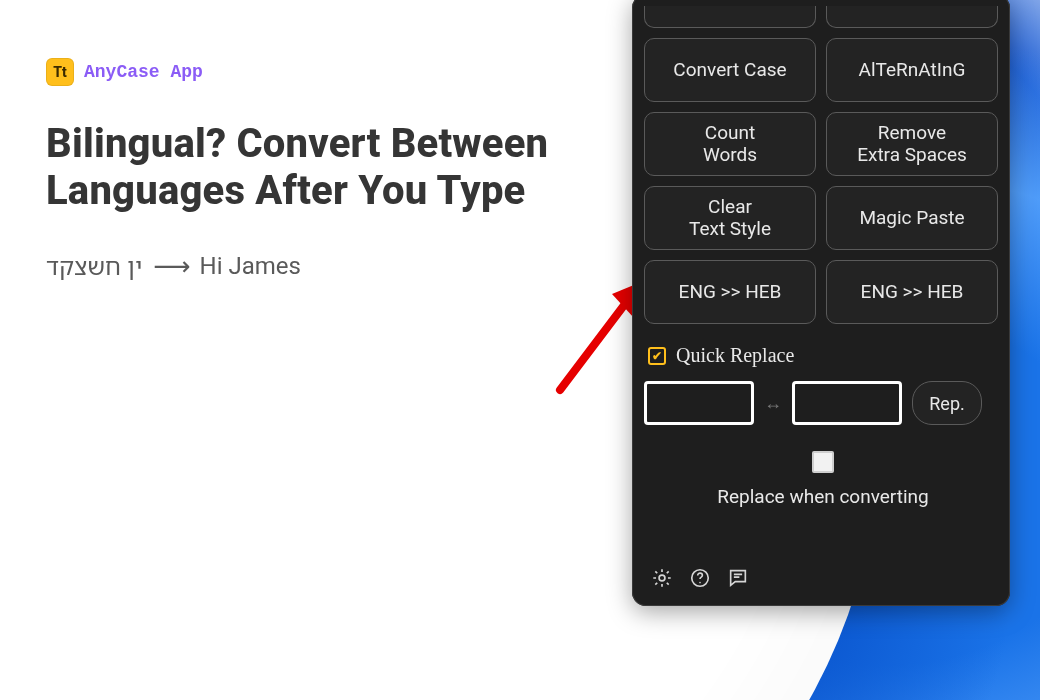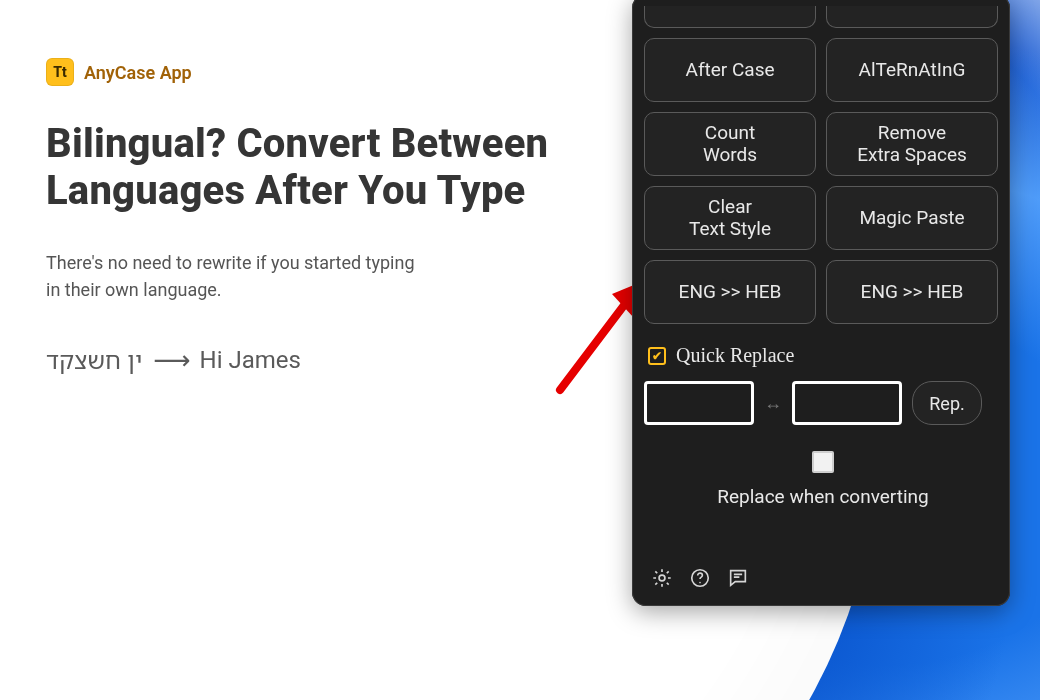--- a/index.html
+++ b/index.html
@@ -35,21 +35,21 @@
     width: 520px;
     color: #2a2a2a;
   }
   .app-brand { display: flex; align-items: center; gap: 10px; margin-bottom: 34px; }
   .app-logo {
     width: 28px; height: 28px; border-radius: 6px;
     background: #ffbf1c; color: #3a2a00; font-weight: 800;
     display: flex; align-items: center; justify-content: center; font-size: 14px;
     box-shadow: inset 0 0 0 1px rgba(0,0,0,.08);
   }
-  .app-name { font-size: 18px; color: #a16207; font-weight: 600; }
+  .app-name { font-size: 18px; color: #8b5cf6; font-weight: 600; font-family: Liberation Mono, monospace; }
 
   .headline {
     font-size: 40px; line-height: 1.18; font-weight: 800; color: #353535; letter-spacing: .2px;
     margin-bottom: 35px;
   }
   .subhead { font-size: 18px; color: #555; line-height: 1.5; max-width: 380px; margin-bottom: 40px; }
 
   .example { display: flex; align-items: center; gap: 11px; font-size: 24px; color: #5a5a5a; }
   .example .heb { font-family: 'Arial Hebrew', 'Noto Sans Hebrew', Arial, sans-serif; }
   .arrow-long { font-size: 26px; letter-spacing: -2px; }
@@ -135,41 +135,40 @@
   <div class="dot d1"></div>
   <div class="dot d2"></div>
   <div class="dot d3"></div>
 
   <div class="content">
     <div class="app-brand">
       <div class="app-logo">Tt</div>
       <div class="app-name">AnyCase App</div>
     </div>
     <h1 class="headline">Bilingual? Convert Between Languages After You Type</h1>
-    <p class="subhead">There's no need to rewrite if you started typing in their own language.</p>
     <div class="example">
       <span class="heb">ין חשצקד</span>
       <span class="arrow-long">⟶</span>
       <span>Hi James</span>
     </div>
   </div>
 
   <svg class="callout-arrow" viewBox="0 0 100 120">
     <defs></defs>
     <line x1="12" y1="112" x2="80" y2="22" stroke="#e60000" stroke-width="8" stroke-linecap="round"></line>
     <polygon points="64,16 98,2 86,40" fill="#e60000"></polygon>
   </svg>
 
   <div class="panel">
     <div class="btn-row row-top">
       <div class="btn"></div>
       <div class="btn"></div>
     </div>
     <div class="btn-row">
-      <div class="btn">After Case</div>
+      <div class="btn">Convert Case</div>
       <div class="btn">AlTeRnAtInG</div>
     </div>
     <div class="btn-row">
       <div class="btn">Count<br>Words</div>
       <div class="btn">Remove<br>Extra Spaces</div>
     </div>
     <div class="btn-row">
       <div class="btn">Clear<br>Text Style</div>
       <div class="btn">Magic Paste</div>
     </div>

